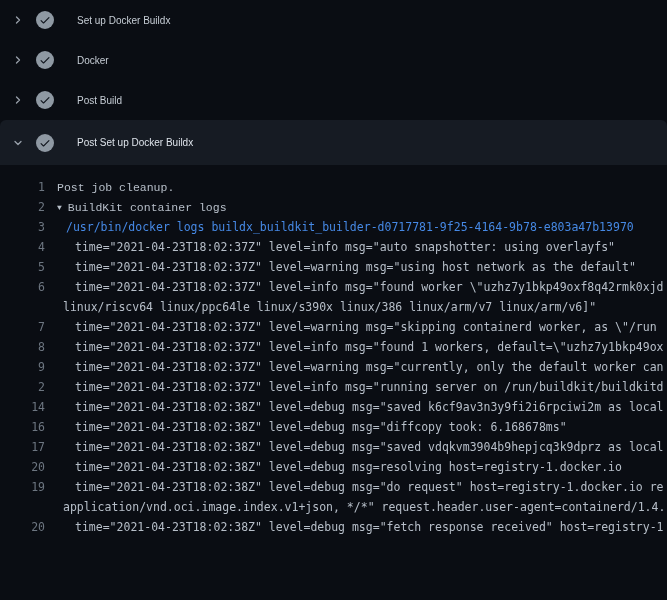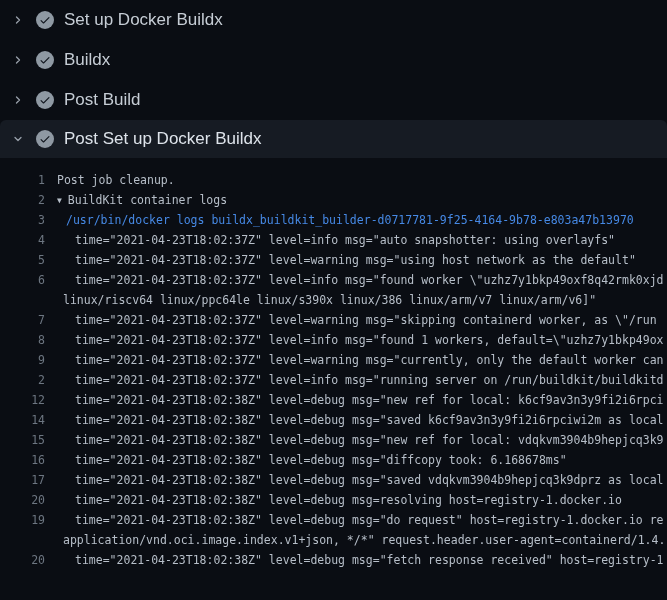--- a/index.html
+++ b/index.html
@@ -9,42 +9,42 @@
     font-family: "Liberation Sans", "DejaVu Sans", sans-serif;
   }
   .step-row {
     height: 40px;
     display: flex;
     align-items: center;
     padding-left: 10px;
     cursor: pointer;
   }
   .step-row.expanded {
-    height: 38px;
+    height: 45px;
     background: #161b23;
     border-radius: 6px 6px 0 0;
   }
   .chev {
     width: 16px; height: 16px;
     display: flex; align-items: center; justify-content: center;
     flex: 0 0 16px;
     color: #99a1ab;
   }
   .status {
     width: 18px; height: 18px;
     margin-left: 10px;
     border-radius: 50%;
     background: #8f99a3;
     display: flex; align-items: center; justify-content: center;
     flex: 0 0 18px;
   }
   .status svg { display: block; }
   .step-title {
-    margin-left: 10px;
-    font-size: 17px;
+    margin-left: 23px;
+    font-size: 10px;
     color: #c6cdd5;
     white-space: nowrap;
   }
   .step-row.expanded .step-title { color: #dde3ea; }
 
   .log-area {
     padding-top: 12px;
     width: 667px;
     overflow: hidden;
   }
@@ -59,21 +59,21 @@
   }
   .ln {
     flex: 0 0 45px;
     width: 45px;
     text-align: right;
     color: #6d7681;
     cursor: pointer;
   }
   .lt { color: #b7bfc9; }
   .lt.link { color: #4689e5; text-align: center; }
-  .k-group .lt-wrap { margin-left: 12px; }
+  .k-group .lt-wrap { margin-left: 12px; font-family: Liberation Mono, monospace; }
   .k-cmd   .lt-wrap { margin-left: 21px; }
   .k-detail .lt-wrap { margin-left: 30px; }
   .k-cont  .lt-wrap { margin-left: 18px; }
   .lt-wrap { display: flex; align-items: center; white-space: pre; }
   .tri {
     display: none;
     color: #b7bfc9;
     font-size: 8px;
     margin-right: 6px;
     transform: translateY(-0.5px);
@@ -100,21 +100,21 @@
   <span class="chev">
     <svg width="12" height="12" viewBox="0 0 16 16">
         <path d="M6 4l4 4-4 4" fill="none" stroke="currentColor" stroke-width="1.7" stroke-linecap="round" stroke-linejoin="round"></path>
       </svg>
   </span>
   <span class="status">
     <svg width="12" height="12" viewBox="0 0 16 16">
         <path fill="#10151d" d="M13.78 4.22a.75.75 0 010 1.06l-7.25 7.25a.75.75 0 01-1.06 0L2.22 9.28a.75.75 0 011.06-1.06L6 10.94l6.72-6.72a.75.75 0 011.06 0z"></path>
       </svg>
   </span>
-  <span class="step-title">Buildx</span>
+  <span class="step-title">Docker</span>
 </div>
 
 <div class="step-row">
   <span class="chev">
     <svg width="12" height="12" viewBox="0 0 16 16">
         <path d="M6 4l4 4-4 4" fill="none" stroke="currentColor" stroke-width="1.7" stroke-linecap="round" stroke-linejoin="round"></path>
       </svg>
   </span>
   <span class="status">
     <svg width="12" height="12" viewBox="0 0 16 16">
@@ -221,44 +221,30 @@
 
   <div class="log-row k-detail">
     <span class="ln">2</span>
     <span class="lt-wrap">
       
       <span class="lt">time="2021-04-23T18:02:37Z" level=info msg="running server on /run/buildkit/buildkitd</span>
     </span>
   </div>
 
 
-  <div class="log-row k-detail">
-    <span class="ln">12</span>
-    <span class="lt-wrap">
-      
-      <span class="lt">time="2021-04-23T18:02:38Z" level=debug msg="new ref for local: k6cf9av3n3y9fi2i6rpci</span>
-    </span>
-  </div>
 
 
   <div class="log-row k-detail">
     <span class="ln">14</span>
     <span class="lt-wrap">
       
       <span class="lt">time="2021-04-23T18:02:38Z" level=debug msg="saved k6cf9av3n3y9fi2i6rpciwi2m as local</span>
     </span>
   </div>
 
-  <div class="log-row k-detail">
-    <span class="ln">15</span>
-    <span class="lt-wrap">
-      
-      <span class="lt">time="2021-04-23T18:02:38Z" level=debug msg="new ref for local: vdqkvm3904b9hepjcq3k9</span>
-    </span>
-  </div>
 
   <div class="log-row k-detail">
     <span class="ln">16</span>
     <span class="lt-wrap">
       
       <span class="lt">time="2021-04-23T18:02:38Z" level=debug msg="diffcopy took: 6.168678ms"</span>
     </span>
   </div>
 
   <div class="log-row k-detail">

